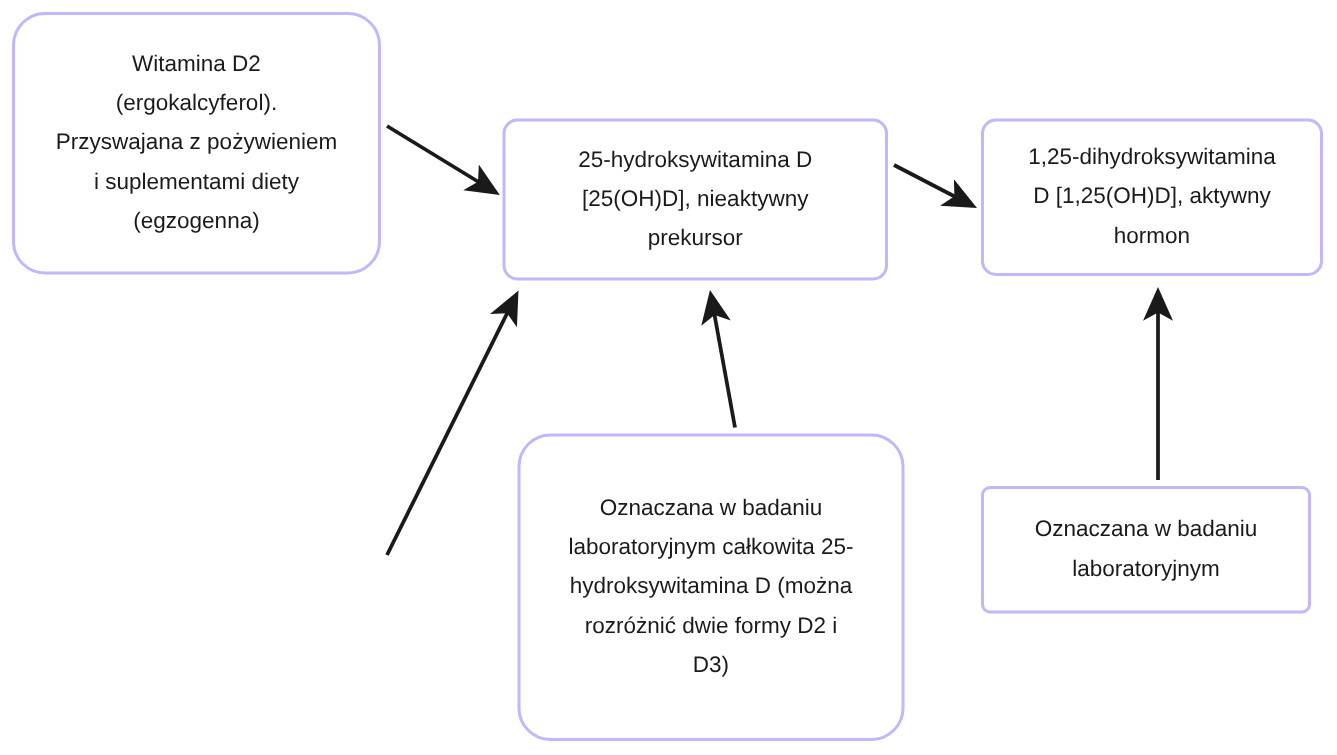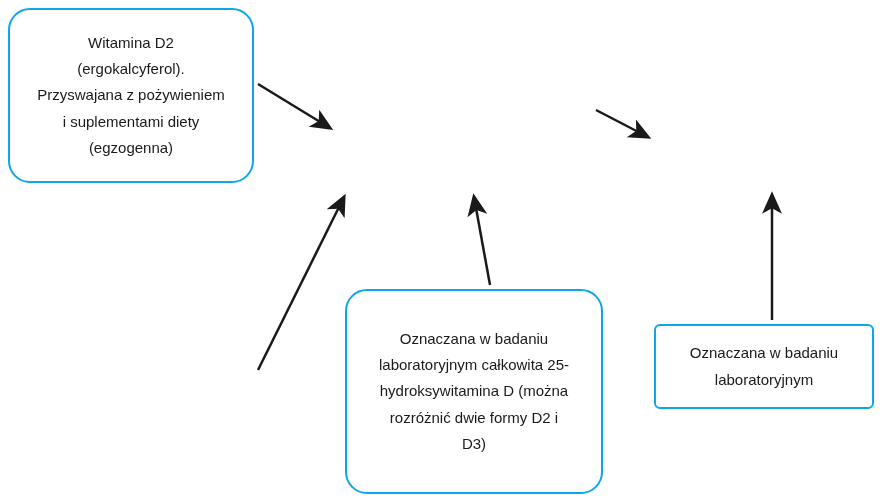--- a/index.html
+++ b/index.html
@@ -11,21 +11,21 @@
     position: relative;
     width: 891px;
     height: 503px;
     background: #ffffff;
     font-family: "Liberation Sans", sans-serif;
     overflow: hidden;
   }
   .node {
     position: absolute;
     box-sizing: border-box;
-    border: 2px solid #0ea5e9;
+    border: 2px solid #c4b5fd;
     background: #ffffff;
     display: flex;
     align-items: center;
     justify-content: center;
     text-align: center;
     color: #1a1a1a;
     font-size: 15px;
     line-height: 1.75;
     padding: 6px 10px;
     white-space: pre-line;
@@ -61,21 +61,27 @@
     <path d="M 772 320 L 772 195" stroke="#1a1a1a" stroke-width="2.5" fill="none" marker-end="url(#ah)"></path>
   </svg>
 
   <div class="node r-lg" style="left:8px; top:8px; width:246px; height:175px;">Witamina D2
 (ergokalcyferol).
 Przyswajana z pożywieniem
 i suplementami diety
 (egzogenna)</div>
 
 
+  <div class="node r-sm" style="left:335px; top:79px; width:257px; height:108px;">25-hydroksywitamina D
+[25(OH)D], nieaktywny
+prekursor</div>
 
+  <div class="node r-sm" style="left:654px; top:79px; width:228px; height:105px;">1,25-dihydroksywitamina
+D [1,25(OH)D], aktywny
+hormon</div>
 
   <div class="node r-lg" style="left:345px; top:289px; width:258px; height:205px;">Oznaczana w badaniu
 laboratoryjnym całkowita 25-
 hydroksywitamina D (można
 rozróżnić dwie formy D2 i
 D3)</div>
 
   <div class="node r-xs" style="left:654px; top:324px; width:220px; height:85px;">Oznaczana w badaniu
 laboratoryjnym</div>
 

